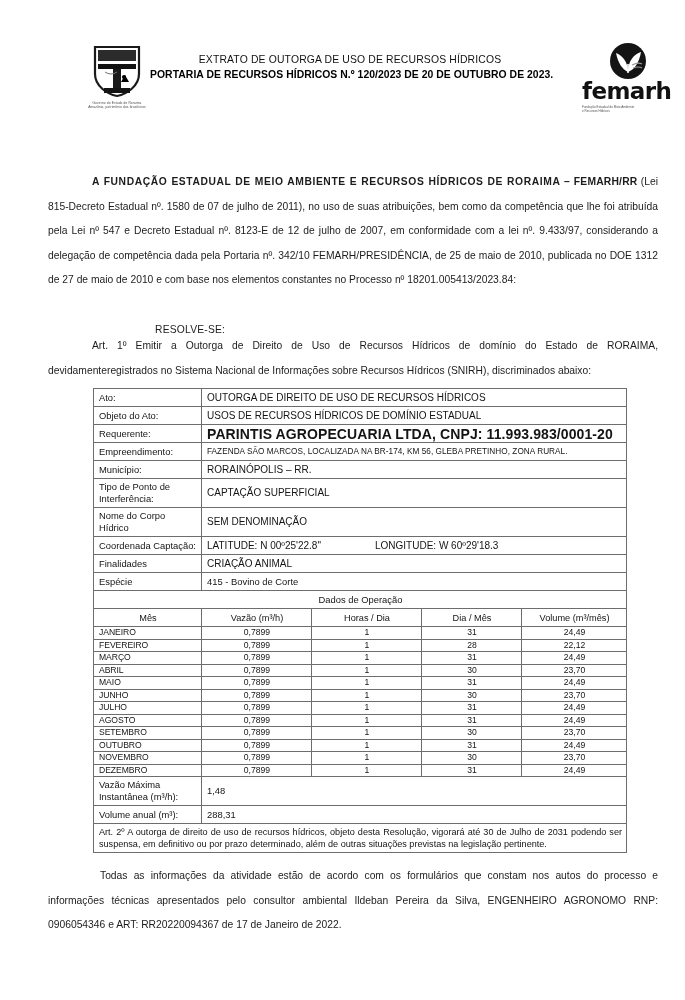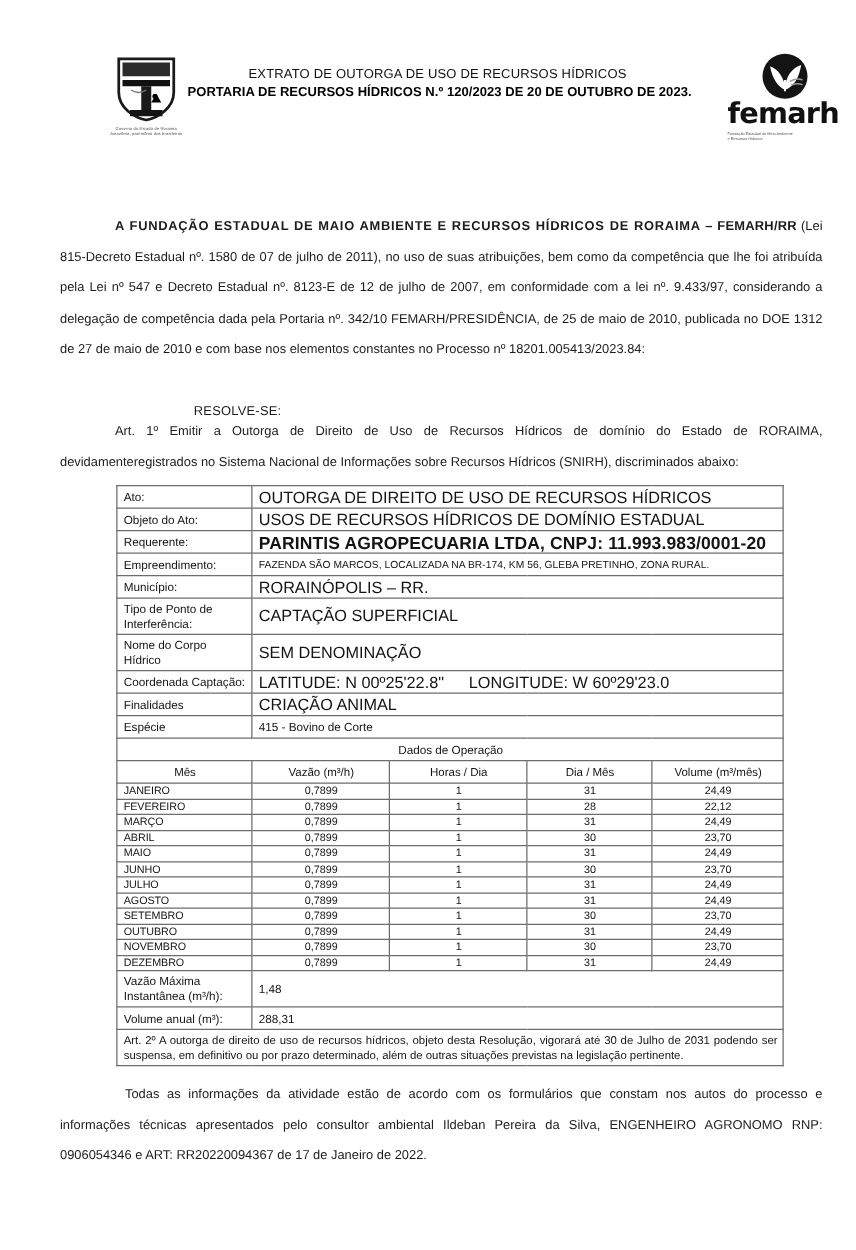--- a/index.html
+++ b/index.html
@@ -143,21 +143,21 @@
   }
   .doc-table td {
     border: 1px solid #6d6d6d;
     padding: 2px 4px 2px 5px;
     vertical-align: middle;
     line-height: 12px;
     height: 13px;
   }
   .lbl { width: 149px; font-size: 9.4px; }
   .val { font-size: 9.4px; }
-  .val.caps { font-size: 13px; }
+  .val.caps { font-size: 10px; }
   .val-bold { font-weight: bold; font-size: 14px; letter-spacing: .1px; }
   .val-small { font-size: 8.2px; letter-spacing: .05px; }
   .coord-lat { display: inline-block; width: 168px; }
 
   .sect-head {
     text-align: center;
     font-size: 9.4px;
     height: 13px;
   }
   .op-head td {
@@ -238,21 +238,21 @@
       </div>
       <div class="femarh-word">femarh</div>
       <div class="femarh-sub">
         <div>Fundação Estadual do Meio Ambiente</div>
         <div>e Recursos Hídricos</div>
       </div>
     </div>
   </div>
 
   <div class="para p-lead">
-    <span class="indent"></span><span class="lead-caps">A FUNDAÇÃO ESTADUAL DE MAIO AMBIENTE E RECURSOS HÍDRICOS DE RORAIMA –</span>
+    <span class="indent"></span><span class="lead-caps">A FUNDAÇÃO ESTADUAL DE MEIO AMBIENTE E RECURSOS HÍDRICOS DE RORAIMA –</span>
     <b>FEMARH/RR</b><span> (Lei 815-Decreto Estadual nº. 1580 de 07 de julho de 2011), no uso de suas atribuições, bem como da competência que lhe foi atribuída pela Lei nº 547 e Decreto Estadual nº. 8123-E de 12 de julho de 2007, em conformidade com a lei nº. 9.433/97, considerando a delegação de competência dada pela Portaria nº. 342/10 FEMARH/PRESIDÊNCIA, de 25 de maio de 2010, publicada no DOE 1312 de 27 de maio de 2010 e com base nos elementos constantes no Processo nº 18201.005413/2023.84:</span>
   </div>
 
   <div class="p-resolve">RESOLVE-SE:</div>
 
   <div class="para p-art1">
     <span class="indent"></span><span>Art. 1º Emitir a Outorga de Direito de Uso de Recursos Hídricos de domínio do Estado de RORAIMA, devidamenteregistrados no Sistema Nacional de Informações sobre Recursos Hídricos (SNIRH), discriminados abaixo:</span>
   </div>
 
   <table class="doc-table">
@@ -288,21 +288,21 @@
         <td class="lbl">Tipo de Ponto de Interferência:</td>
         <td class="val caps" colspan="4">CAPTAÇÃO SUPERFICIAL</td>
       </tr>
       <tr>
         <td class="lbl">Nome do Corpo Hídrico</td>
         <td class="val caps" colspan="4">SEM DENOMINAÇÃO</td>
       </tr>
       <tr>
         <td class="lbl">Coordenada Captação:</td>
         <td class="val caps" colspan="4">
-          <span class="coord-lat">LATITUDE: N 00º25'22.8"</span><span>LONGITUDE: W 60º29'23.0</span>
+          <span class="coord-lat">LATITUDE: N 00º25'22.8"</span><span>LONGITUDE: W 60º29'18.3</span>
         </td>
       </tr>
       <tr>
         <td class="lbl">Finalidades</td>
         <td class="val caps" colspan="4">CRIAÇÃO ANIMAL</td>
       </tr>
       <tr>
         <td class="lbl">Espécie</td>
         <td class="val" colspan="4">415 - Bovino de Corte</td>
       </tr>

